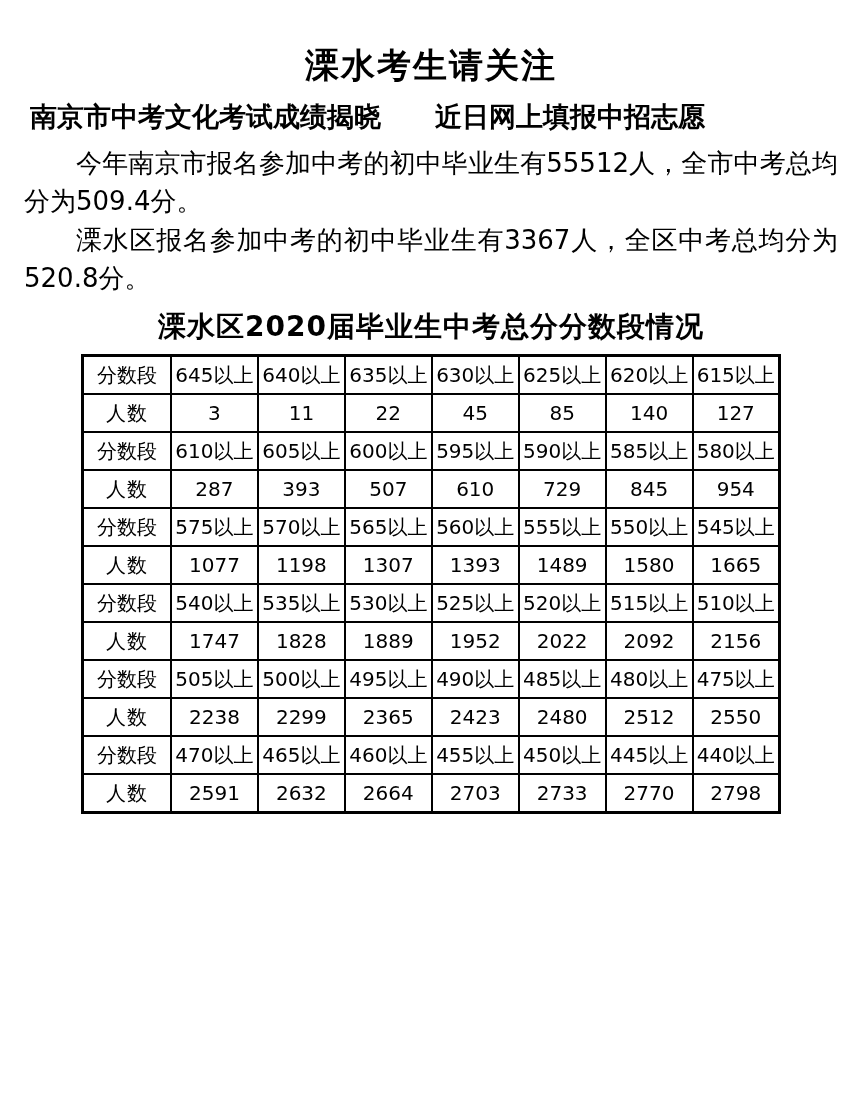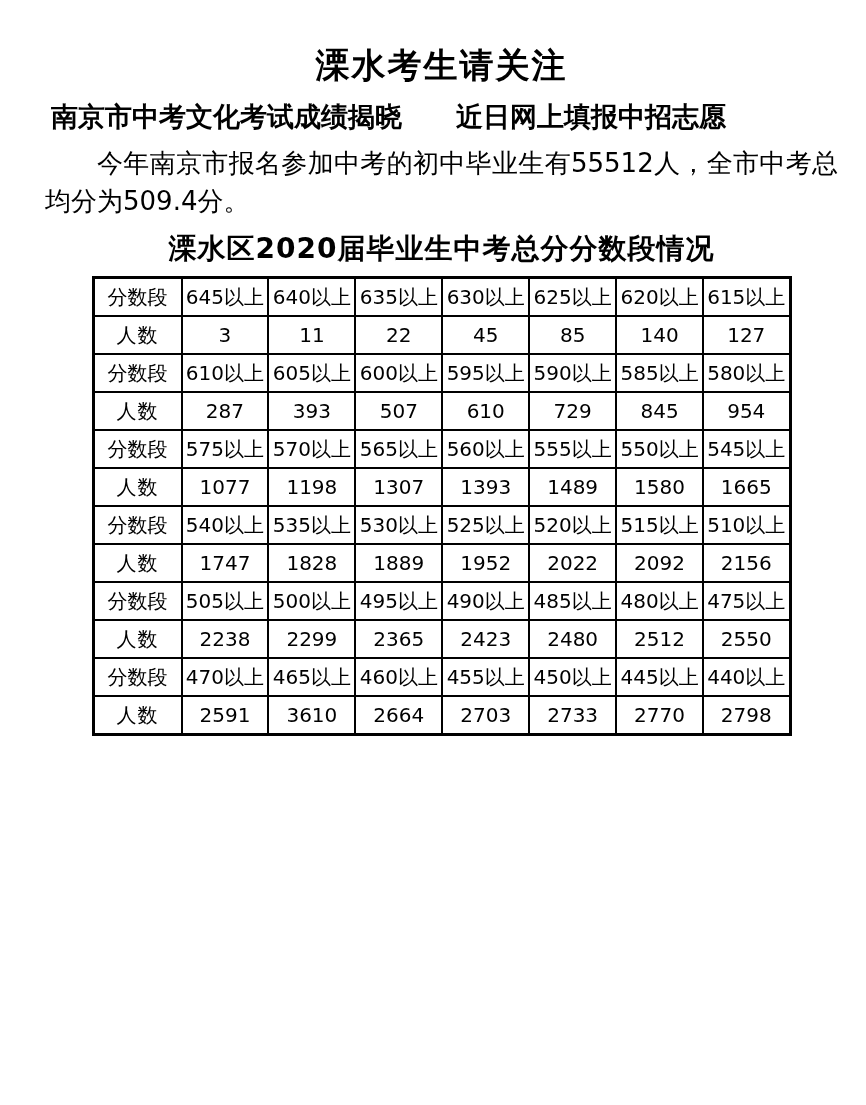--- a/index.html
+++ b/index.html
@@ -11,21 +11,21 @@
     width: 866px;
     height: 1105px;
     font-family: "DejaVu Sans", "Liberation Sans", sans-serif;
     color: #000000;
     overflow: hidden;
   }
   .page {
     width: 866px;
     height: 1105px;
     box-sizing: border-box;
-    padding: 44px 28px 10px 45px;
+    padding: 44px 28px 10px 24px;
     position: relative;
   }
   .doc-title {
     text-align: center;
     font-size: 34px;
     font-weight: bold;
     letter-spacing: 2px;
     line-height: 1.25;
     margin: 0 0 12px 0;
   }
@@ -89,20 +89,21 @@
 </head>
 <body>
 
 <div class="page">
 
   <h1 class="doc-title">溧水考生请关注</h1>
 
   <div class="doc-subtitle">南京市中考文化考试成绩揭晓　　近日网上填报中招志愿</div>
 
   <p class="para">今年南京市报名参加中考的初中毕业生有55512人，全市中考总均分为509.4分。</p>
+  <p class="para">溧水区报名参加中考的初中毕业生有3367人，全区中考总均分为520.8分。</p>
 
   <div class="table-heading">溧水区2020届毕业生中考总分分数段情况</div>
 
   <table class="score-table">
     <tbody>
       <tr class="band">
         <td class="label">分数段</td>
         <td>645以上</td>
         <td>640以上</td>
         <td>635以上</td>
@@ -212,21 +213,21 @@
         <td>465以上</td>
         <td>460以上</td>
         <td>455以上</td>
         <td>450以上</td>
         <td>445以上</td>
         <td>440以上</td>
       </tr>
       <tr class="count">
         <td class="label">人数</td>
         <td>2591</td>
-        <td>3610</td>
+        <td>2632</td>
         <td>2664</td>
         <td>2703</td>
         <td>2733</td>
         <td>2770</td>
         <td>2798</td>
       </tr>
     </tbody>
   </table>
 
 

